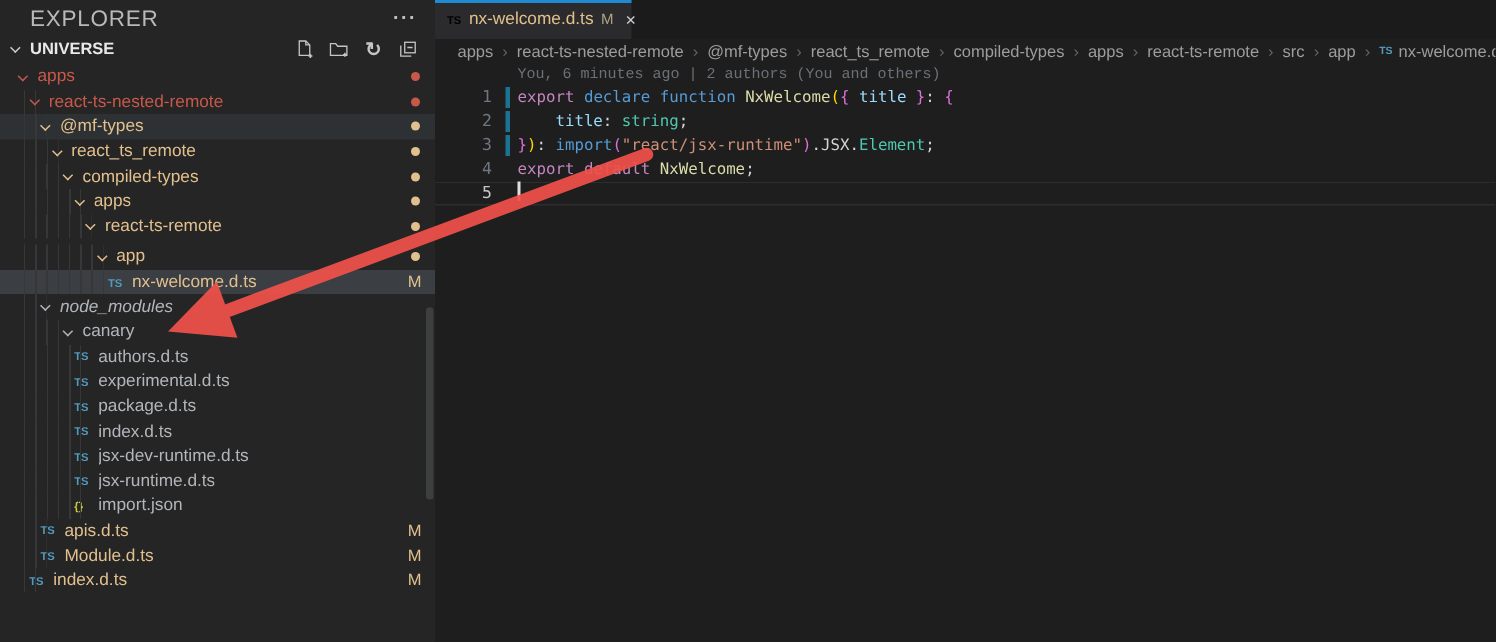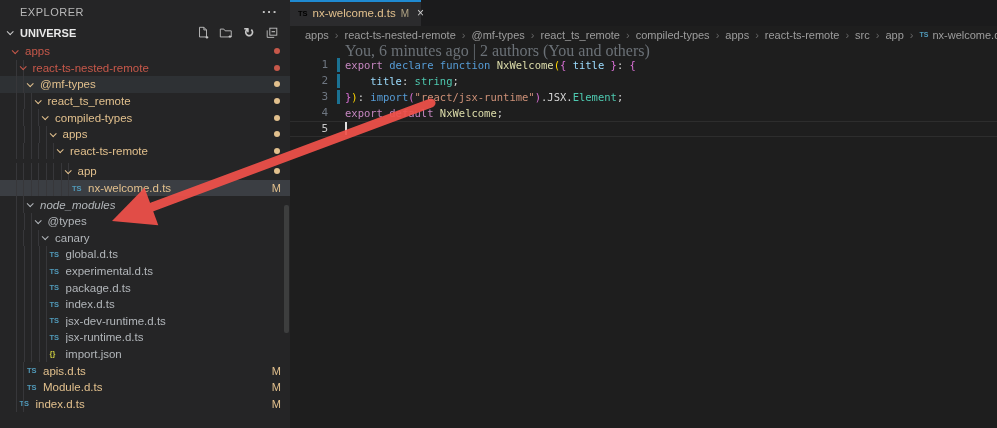--- a/index.html
+++ b/index.html
@@ -2,21 +2,21 @@
 <html style="--accent: #1f8ad2;"><head>
 <meta charset="utf-8">
 <style>
   *{box-sizing:border-box;margin:0;padding:0}
   html,body{width:997px;height:428px;overflow:hidden}
   body{background:#1e1e1e;font-family:"Liberation Sans",sans-serif;position:relative;-webkit-font-smoothing:antialiased}
 
   
   .sidebar{position:absolute;left:0;top:0;width:290px;height:428px;background:#252526;overflow:hidden}
   .sb-header{display:flex;height:22px;align-items:center;justify-content:space-between;padding:2px 12px 0 20px}
-  .sb-title{font-size:11px;color:#b9b9b9;letter-spacing:.5px}
+  .sb-title{font-size:15px;color:#b9b9b9;letter-spacing:.5px}
   .more{color:#c5c5c5;font-size:13px;font-weight:bold;letter-spacing:1px;cursor:pointer;line-height:10px}
   .section-row{display:flex;align-items:center;height:21px;padding:0 10px 0 7px;font-size:11px;font-weight:bold;color:#e9e9e9}
   .section-row .chev{border-color:#cccccc}
   .section-actions{margin-left:auto;display:flex;gap:7px;align-items:center;color:#c5c5c5}
   .act{width:16px;height:16px;display:flex;align-items:center;justify-content:center;cursor:pointer}
   .act svg{display:block}
   .refresh-glyph{font-size:13px;color:#c5c5c5;transform:rotate(0deg);line-height:14px}
 
   .tree{position:relative}
   .trow{position:relative;display:flex;align-items:center;height:16.6px;font-size:11.5px;cursor:pointer;white-space:nowrap}
@@ -41,21 +41,21 @@
   .tab::before{content:"";position:absolute;left:0;right:0;top:0;height:2px;background:var(--accent)}
   .tab-title{white-space:nowrap}
   .tab-m{font-size:10px;color:#b0a384}
   .tab-close{margin-left:3px;color:#cccccc;font-size:12px;line-height:12px}
   .breadcrumbs{height:17px;display:flex;align-items:center;padding-left:15px;font-size:11px;color:#9d9d9d;gap:6px;white-space:nowrap}
   .bc-sep{color:#666;font-size:11px}
   .bc-item{cursor:pointer}
   .bc-ts{font-size:7px;font-weight:bold;margin-right:-2px}
 
   .editor{position:relative;padding-top:1px}
-  .blame{height:13px;line-height:13px;padding-left:55px;font-size:16px;color:#6b7177;font-family:Liberation Serif, serif}
+  .blame{height:13px;line-height:13px;padding-left:55px;font-size:10px;color:#6b7177;font-family:Liberation Mono, monospace}
   .cline{position:relative;display:flex;height:16px;line-height:16px;font-family:"DejaVu Sans Mono",monospace;font-size:10.5px}
   .cline.active{box-shadow:inset 0 1px 0 #2d2d2d, inset 0 -1px 0 #2d2d2d}
   .gutter{width:38px;flex:none;text-align:right;color:#6e7681;font-size:11px}
   .cline.active .gutter{color:#c6c6c6}
   .modbar{position:absolute;left:47px;top:1px;height:14px;width:3px;background:#1B81A8;opacity:.85}
   .ccontent{padding-left:17px;white-space:pre}
   .cursor{display:inline-block;width:1.5px;height:13px;background:#e0e0e0;vertical-align:-2px}
 
   
   .arrow-overlay{position:absolute;inset:0;pointer-events:none;z-index:40}
@@ -141,31 +141,27 @@
       </div>
       <div class="trow hl-selected" style="--d: 8; padding-left: 72px;">
         <span class="ficon" style="color: rgb(81, 154, 186);">TS</span>
         <span class="tlabel" style="color: rgb(226, 192, 141);">nx-welcome.d.ts</span>
         <span class="mbadge" style="color: rgb(226, 192, 141);">M</span>
       </div>
       <div class="trow" style="--d: 2; padding-left: 27px;">
         <span class="chev down" style="border-color: rgb(178, 182, 186);"></span>
         <span class="tlabel" style="color: rgb(178, 182, 186); font-style: italic;">node_modules</span>
       </div>
-      <div class="trow" style="--d: 3; padding-left: 34.5px;">
-        <span class="chev down" style="border-color: rgb(178, 182, 186);"></span>
-        <span class="tlabel" style="color: rgb(178, 182, 186);">@types</span>
-      </div>
       <div class="trow" style="--d: 4; padding-left: 42px;">
         <span class="chev down" style="border-color: rgb(178, 182, 186);"></span>
         <span class="tlabel" style="color: rgb(178, 182, 186);">canary</span>
       </div>
       <div class="trow" style="--d: 5; padding-left: 49.5px;">
         <span class="ficon" style="color: rgb(81, 154, 186);">TS</span>
-        <span class="tlabel" style="color: rgb(178, 182, 186);">global.d.ts</span>
+        <span class="tlabel" style="color: rgb(178, 182, 186);">authors.d.ts</span>
       </div>
       <div class="trow" style="--d: 5; padding-left: 49.5px;">
         <span class="ficon" style="color: rgb(81, 154, 186);">TS</span>
         <span class="tlabel" style="color: rgb(178, 182, 186);">experimental.d.ts</span>
       </div>
       <div class="trow" style="--d: 5; padding-left: 49.5px;">
         <span class="ficon" style="color: rgb(81, 154, 186);">TS</span>
         <span class="tlabel" style="color: rgb(178, 182, 186);">package.d.ts</span>
       </div>
       <div class="trow" style="--d: 5; padding-left: 49.5px;">

